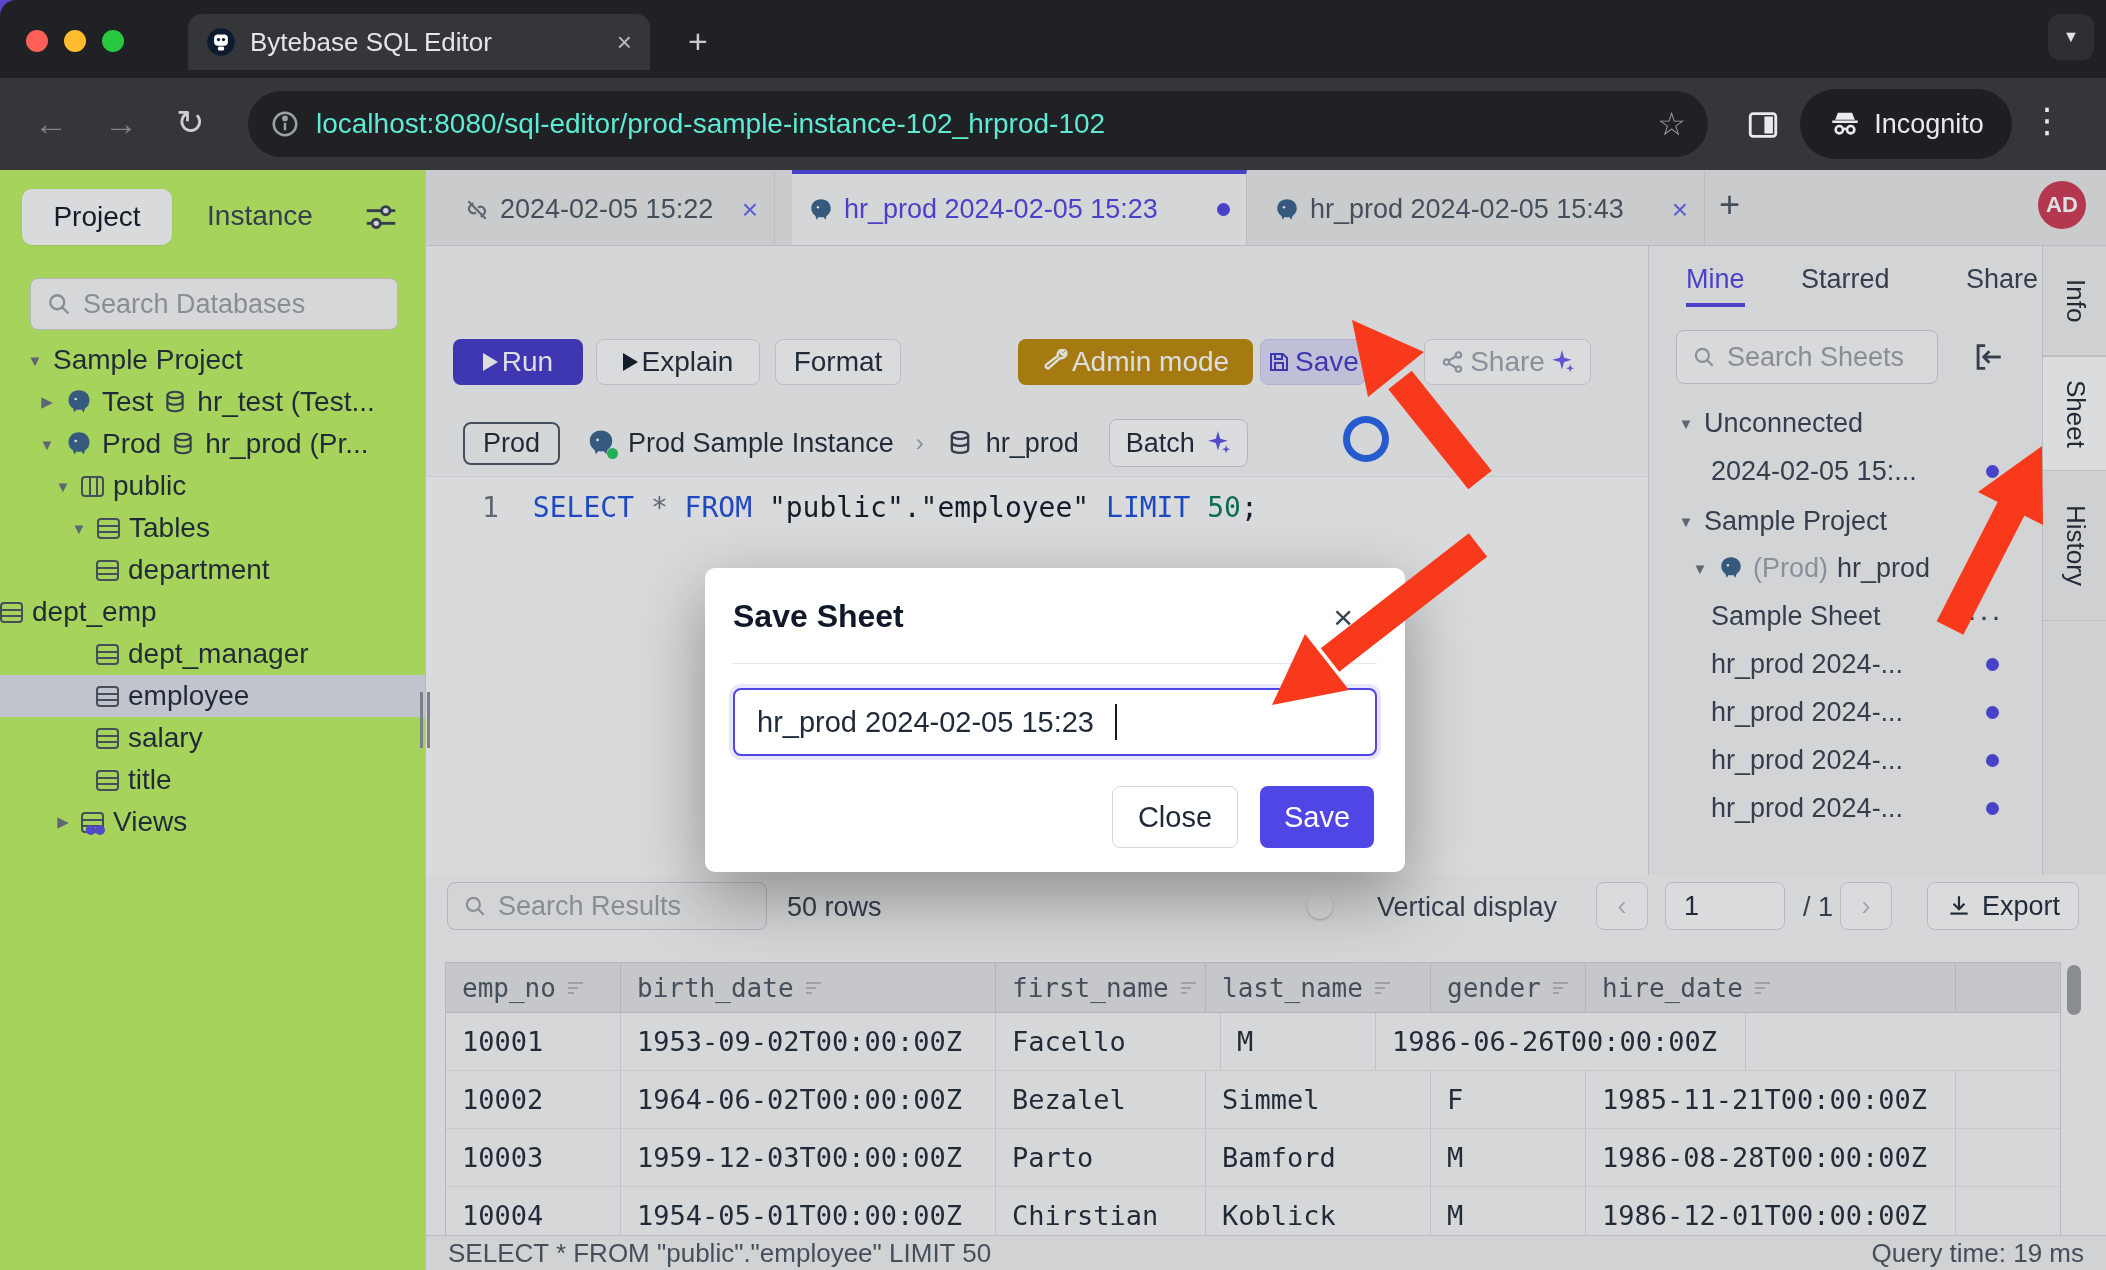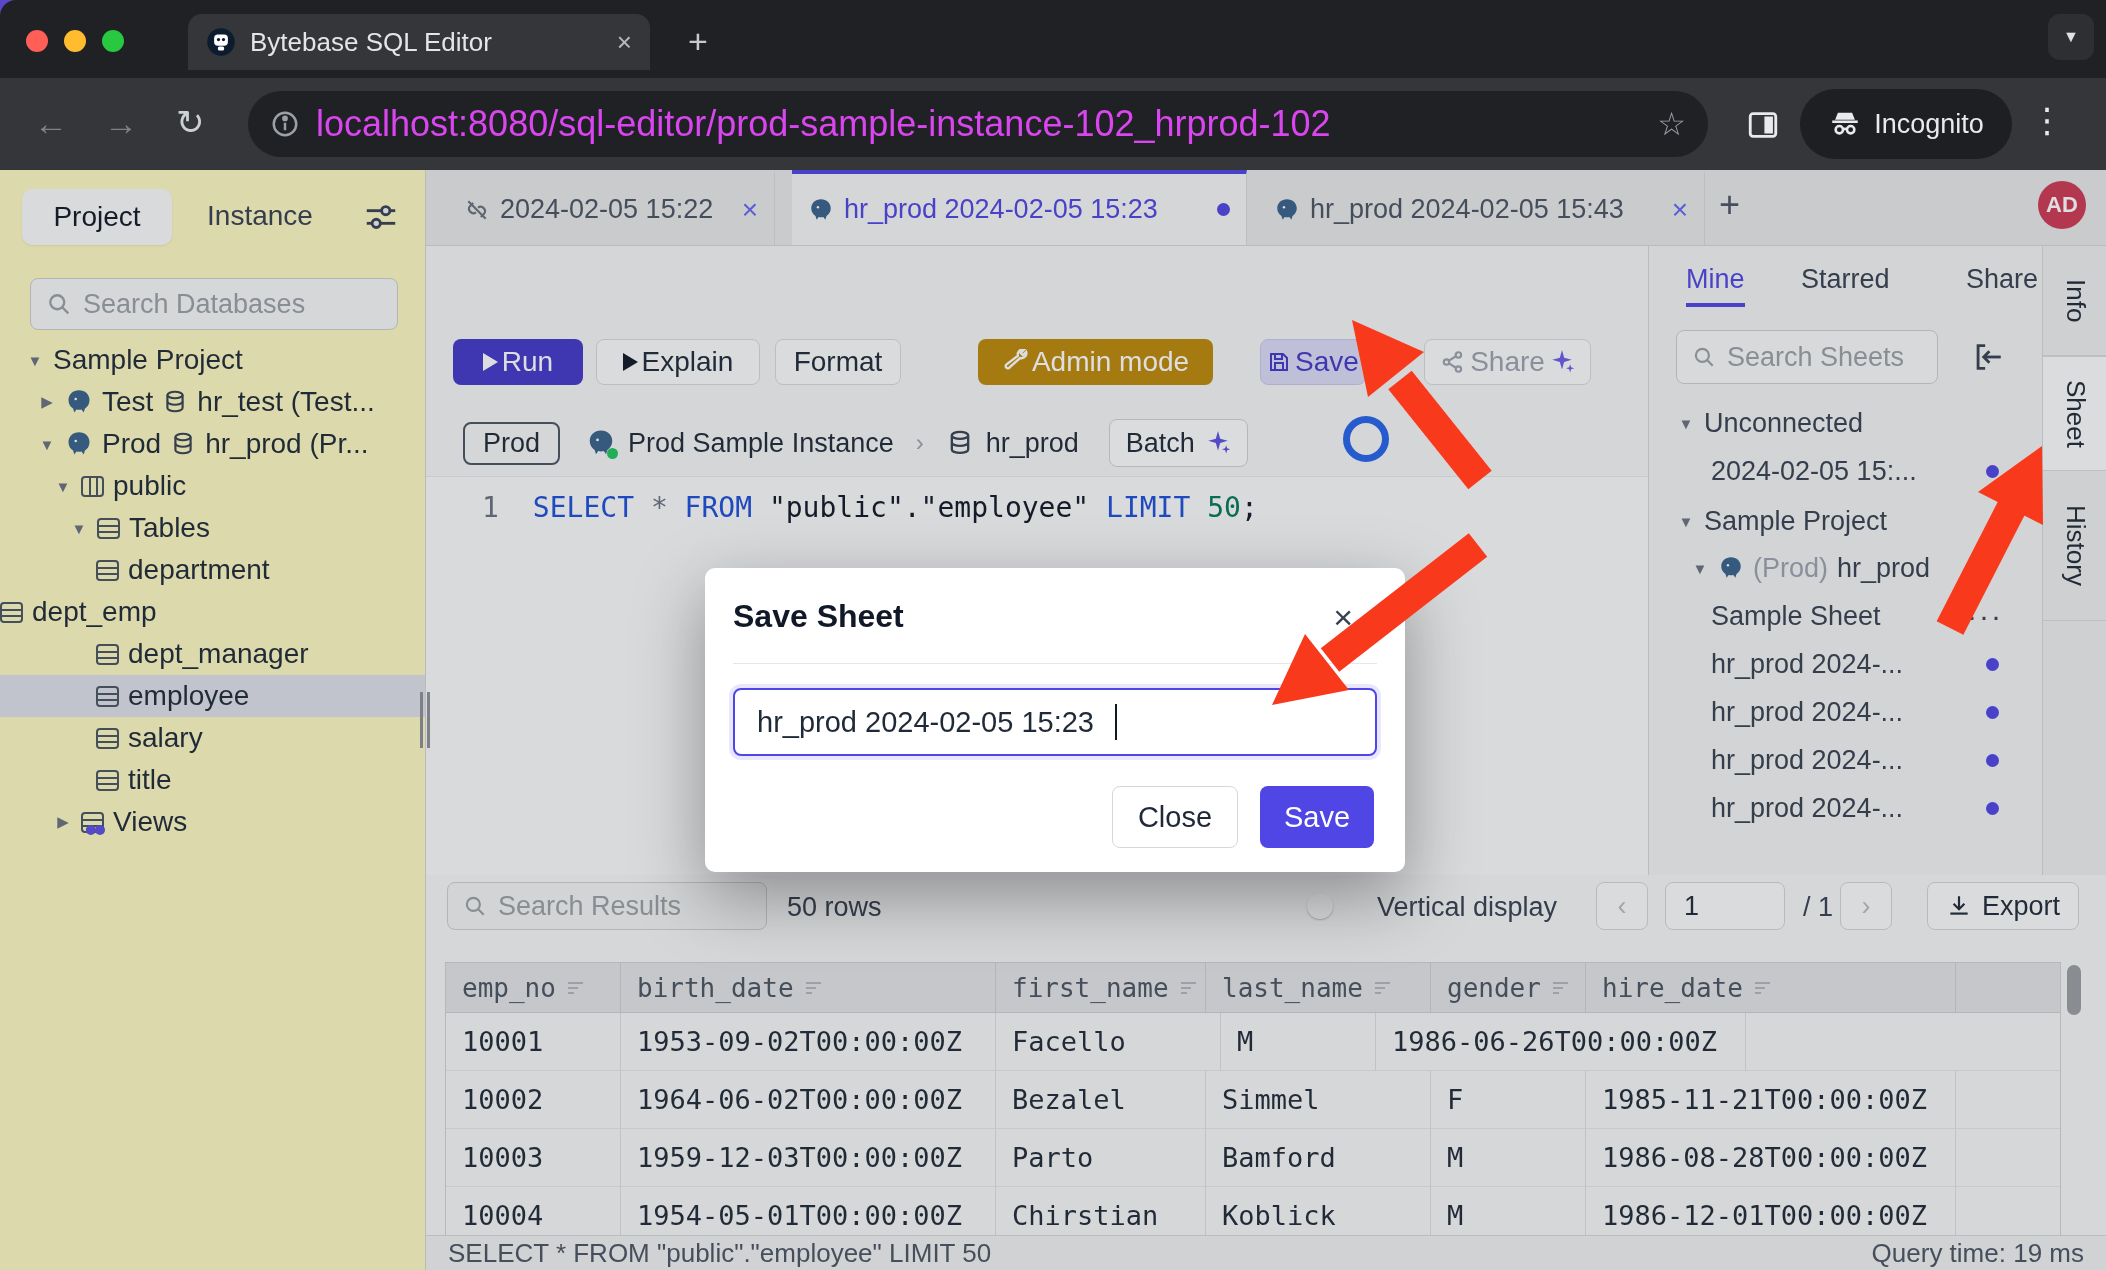--- a/index.html
+++ b/index.html
@@ -9,26 +9,26 @@
 .flex{display:flex;align-items:center}
 svg{display:block}
 
 #chrome{position:absolute;left:0;top:0;width:2106px;height:170px;background:#202124;border-top-left-radius:16px}
 .tlight{width:22px;height:22px;border-radius:50%;position:absolute;top:30px}
 #btab{position:absolute;left:188px;top:14px;width:462px;height:56px;background:#35363a;border-radius:14px 14px 0 0;display:flex;align-items:center;padding:0 18px;gap:14px}
 #btab .t{color:#e3e5e8;font-size:26px;flex:1;white-space:nowrap;overflow:hidden}
 .chromeglyph{color:#c7cacd;font-size:30px;line-height:1}
 #btoolbar{position:absolute;left:0;top:78px;width:2106px;height:92px;background:#35363a;display:flex;align-items:center}
 #urlpill{position:absolute;left:248px;top:13px;width:1460px;height:66px;background:#202124;border-radius:33px;display:flex;align-items:center;padding:0 22px;gap:16px}
-#urlpill .u{color:#d946ef;font-size:36px;white-space:nowrap;overflow:hidden;flex:1}
+#urlpill .u{color:#5eead4;font-size:28px;white-space:nowrap;overflow:hidden;flex:1}
 #incog{position:absolute;left:1800px;top:11px;width:212px;height:70px;background:#1e1f22;border-radius:35px;display:flex;align-items:center;justify-content:center;gap:12px;color:#e8eaed;font-size:27px}
 
 #app{position:absolute;left:0;top:170px;width:2106px;height:1100px;background:#f2f2f3}
 
-#lsb{position:absolute;left:0;top:0;width:426px;height:1100px;background:#fef9c3;border-right:1px solid #d4d5d8}
+#lsb{position:absolute;left:0;top:0;width:426px;height:1100px;background:#bef264;border-right:1px solid #d4d5d8}
 .seg{position:absolute;left:22px;top:19px;width:150px;height:56px;background:#fbfbfc;border-radius:10px;box-shadow:0 1px 2px rgba(0,0,0,.08);display:flex;align-items:center;justify-content:center;font-size:28px;color:#111827}
 .sinput{border:1px solid #cdced2;background:#f7f7f8;border-radius:8px;display:flex;align-items:center;gap:10px;padding:0 14px}
 .sinput input{border:none;outline:none;background:transparent;font-size:27px;color:#1f2937;width:100%;font-family:"Liberation Sans",sans-serif}
 .sinput input::placeholder{color:#9aa0a6}
 .trow{position:absolute;left:0;width:426px;height:42px;display:flex;align-items:center;gap:9px;font-size:28px;color:#1f2937;white-space:nowrap}
 .caret{font-size:15px;color:#6b7280;width:18px;text-align:center;flex:none}
 .tblicon{width:23px;height:21px;border:2px solid #4a5560;border-radius:4px;flex:none;background:linear-gradient(#4a5560,#4a5560) 0 5px/100% 2px no-repeat,linear-gradient(#4a5560,#4a5560) 0 11px/100% 2px no-repeat}
 .schicon{width:23px;height:21px;border:2px solid #4a5560;border-radius:4px;flex:none;background:linear-gradient(#4a5560,#4a5560) 6px 0/2px 100% no-repeat,linear-gradient(#4a5560,#4a5560) 13px 0/2px 100% no-repeat}
 .hl{position:absolute;left:0;top:505px;width:425px;height:42px;background:#dfe0ea}
 
@@ -284,21 +284,21 @@
           <span class="playtri"></span>
           <span>Run</span>
         </div>
       <div class="btn light" style="left:170px;width:164px">
           <span class="playtri dark"></span>
           <span>Explain</span>
         </div>
       <div class="btn light" style="left:349px;width:126px">
           <span>Format</span>
         </div>
-      <div class="btn" style="left:552px;width:235px;background:#bd8a0a;color:#fff">
+      <div class="btn" style="left:592px;width:235px;background:#bd8a0a;color:#fff">
           <svg width="26" height="26" viewBox="0 0 24 24" fill="none" stroke="#fff" stroke-width="2.2">
             <path d="M14.7 6.3a4.5 4.5 0 0 1 5.6-5.6l-3 3 2 2 3-3a4.5 4.5 0 0 1-5.6 5.6L7 17a2 2 0 1 1-2.8-2.8z"></path>
           </svg>
           <span>Admin mode</span>
         </div>
       <div class="btn" style="left:834px;width:106px;background:#dcdcf6;border-color:#c9c9ef;color:#4338ca">
           <svg width="24" height="24" viewBox="0 0 24 24" fill="none" stroke="#4338ca" stroke-width="2">
             <path d="M4 4h12l4 4v12H4z"></path>
             <rect x="8" y="13" width="8" height="7"></rect>
             <rect x="8" y="4" width="7" height="5"></rect>

